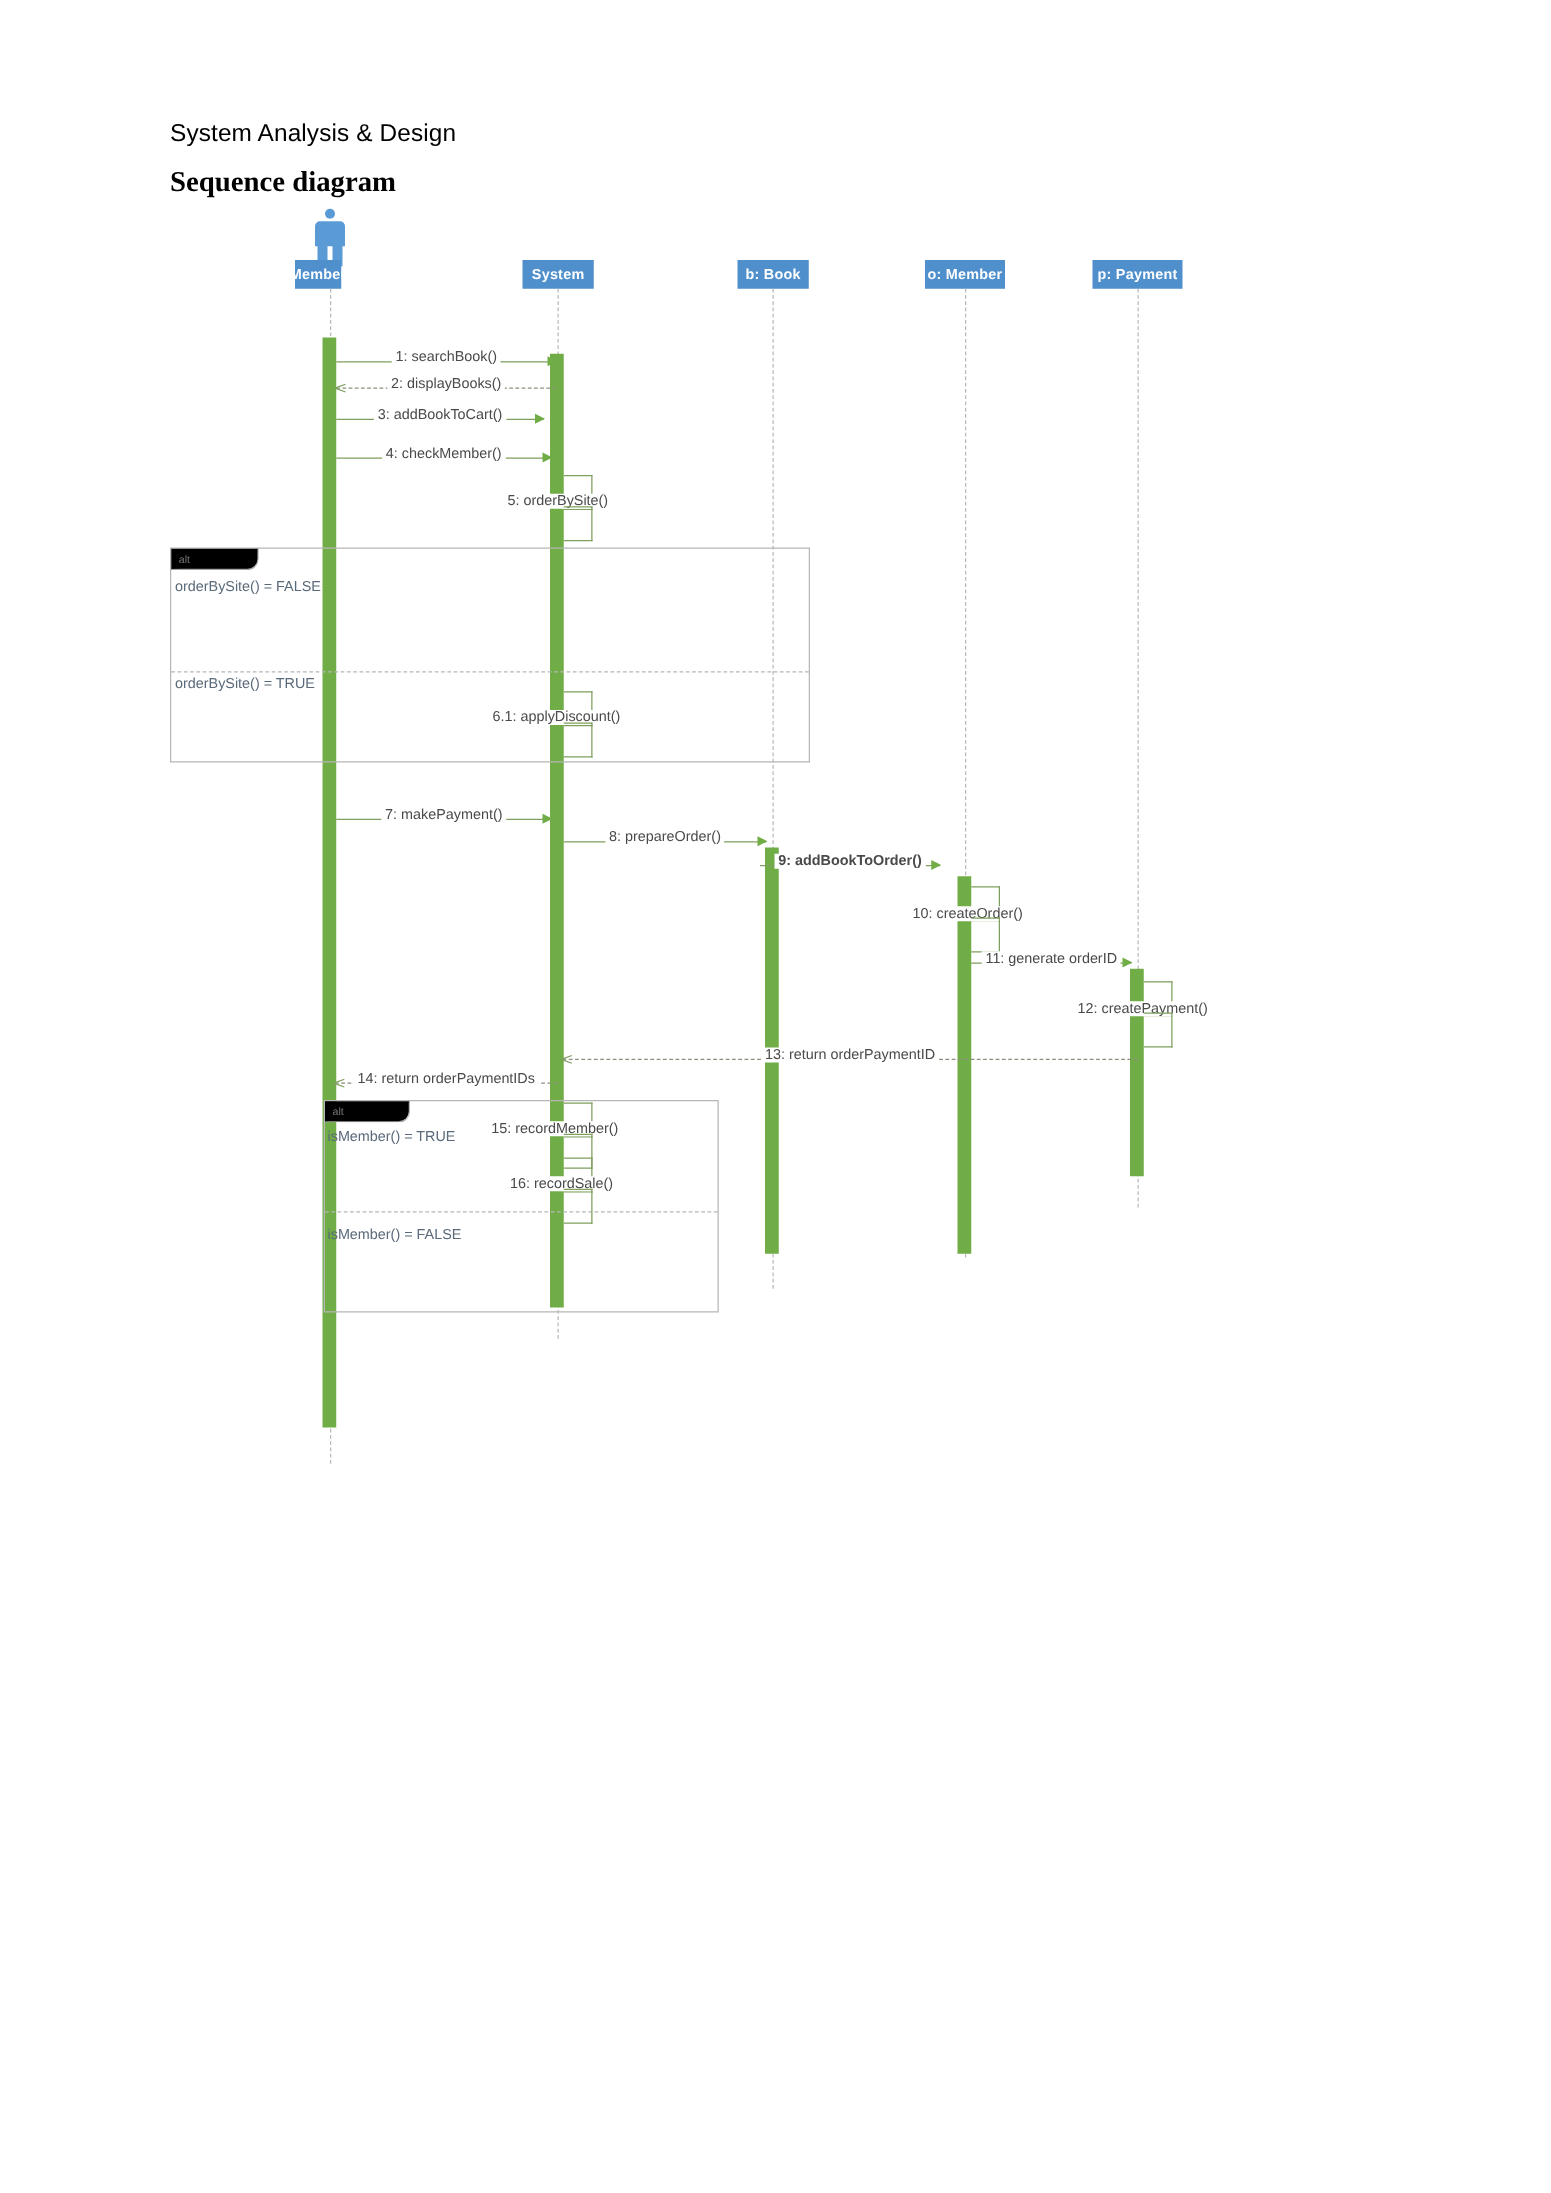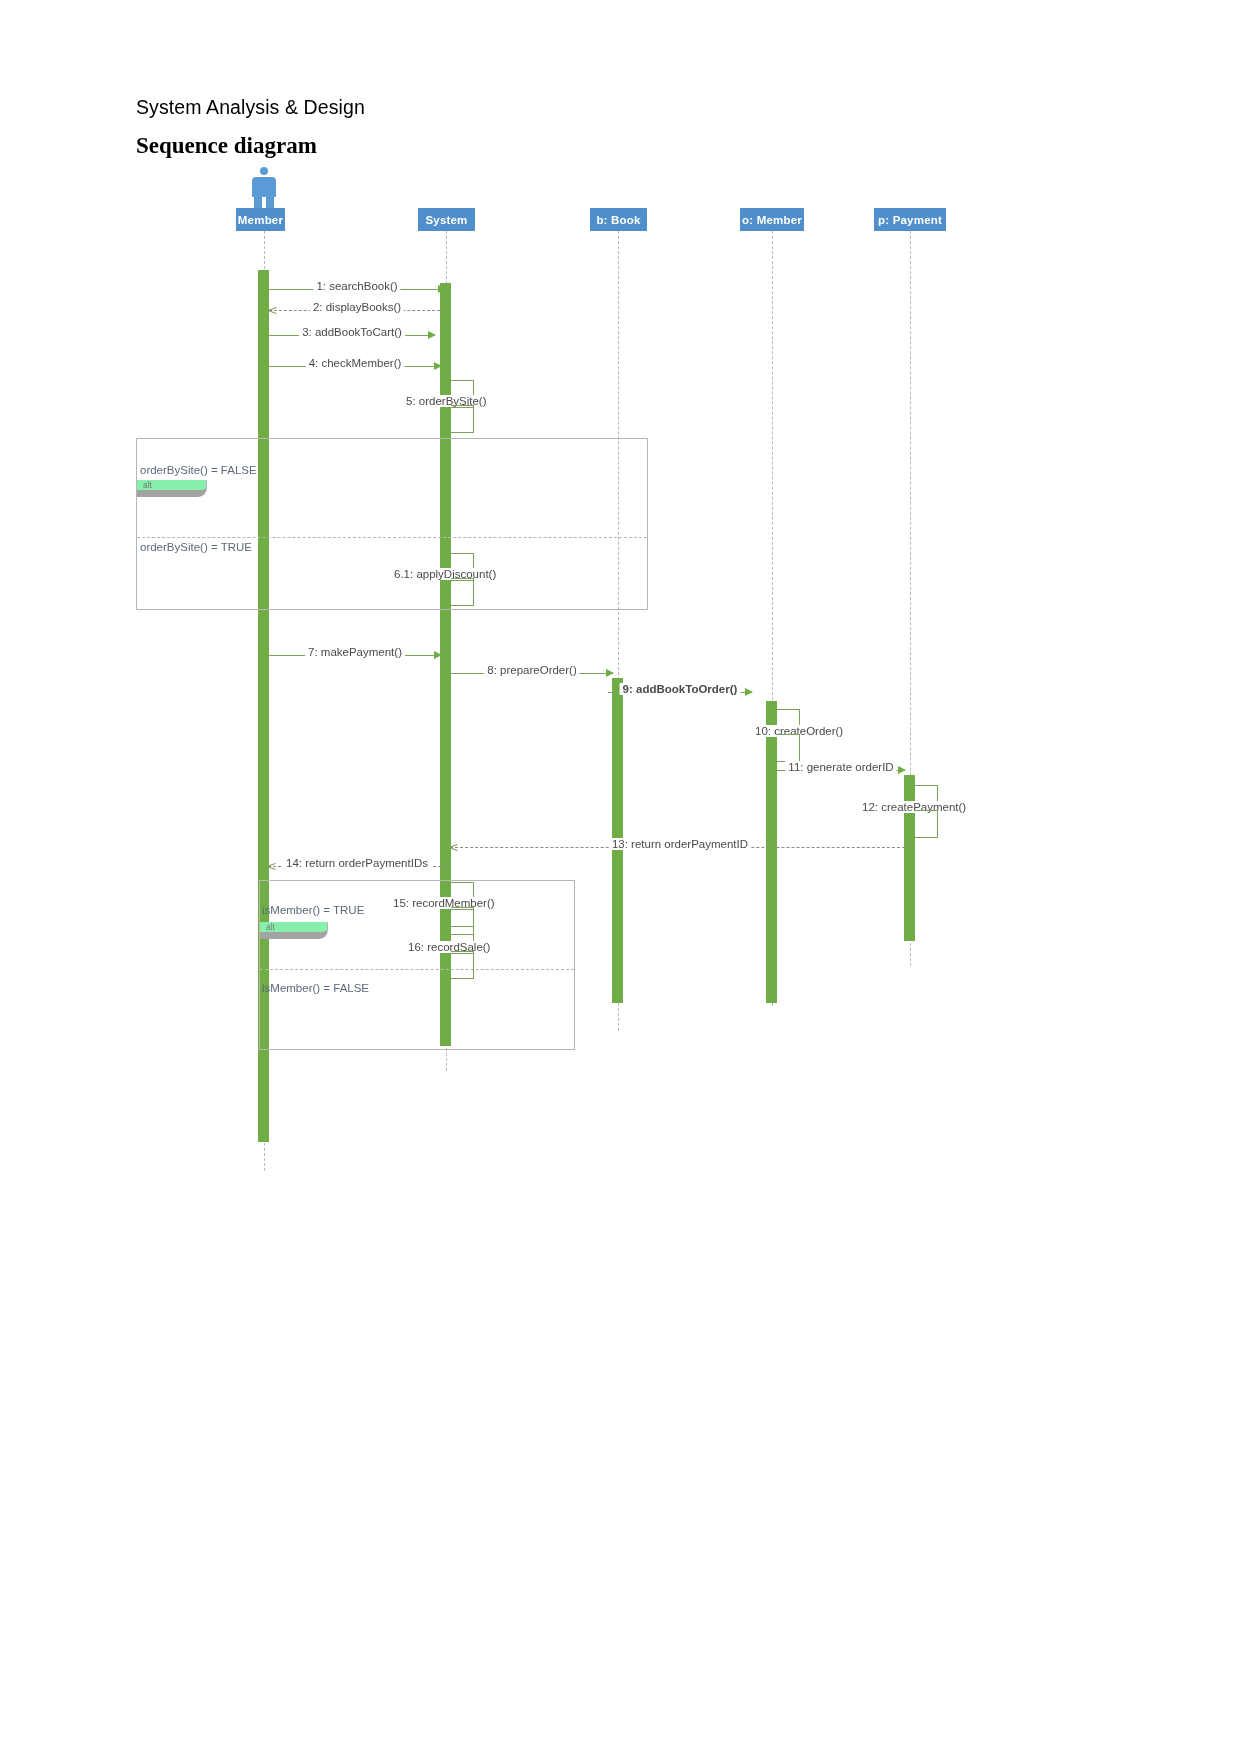--- a/index.html
+++ b/index.html
@@ -222,30 +222,29 @@
     border: 1px solid #b6b6b6;
     background: transparent;
     box-sizing: border-box;
   }
   .fragment-tab {
     position: absolute;
     left: 0;
     top: 0;
     height: 17px;
     border-right: 1px solid #b6b6b6;
-    border-bottom: 7px solid #a3a3a3;
-    background: #86efac;
+    border-bottom: 1px solid #a3a3a3;
+    background: #000000;
     display: flex;
     align-items: center;
     padding-left: 6px;
     font-size: 8.5px;
     color: #777;
     border-bottom-right-radius: 9px;
     box-sizing: border-box;
-    margin-top: 41px;
   }
   .fragment-divider {
     position: absolute;
     left: 0;
     width: 100%;
     height: 0;
     border-top: 1px dashed #b6b6b6;
   }
   .guard {
     position: absolute;
@@ -265,21 +264,21 @@
 
   <div id="diagram">
 
     <div class="actor-figure" style="left:249px; top:167px;">
       <div class="actor-head"></div>
       <div class="actor-body"></div>
       <div class="actor-legL"></div>
       <div class="actor-legR"></div>
     </div>
 
-    <div class="lifeline-head" style="left:236px; top:208px; width:49px;">Member</div>
+    <div class="lifeline-head" style="left:236px; top:208px; width:37px;">Member</div>
     <div class="lifeline-head" style="left:418px; top:208px; width:57px;">System</div>
     <div class="lifeline-head" style="left:590px; top:208px; width:57px;">b: Book</div>
     <div class="lifeline-head" style="left:740px; top:208px; width:64px;">o: Member</div>
     <div class="lifeline-head" style="left:874px; top:208px; width:72px;">p: Payment</div>
 
     <div class="lifeline" style="left:264px; top:231px; height:940px;"></div>
     <div class="lifeline" style="left:446px; top:231px; height:840px;"></div>
     <div class="lifeline" style="left:618px; top:231px; height:800px;"></div>
     <div class="lifeline" style="left:772px; top:231px; height:775px;"></div>
     <div class="lifeline" style="left:910px; top:231px; height:735px;"></div>
@@ -352,21 +351,21 @@
 
     <div class="msg" style="left:608px; top:692px; width:144px;font-weight:bold;">
       <div class="line"></div>
       <div class="arrow right"></div>
       <div class="label">9: addBookToOrder()</div>
     </div>
 
     <div class="selfcall" style="left:777px; top:709px;">
       <div class="tip"></div>
     </div>
-    <div class="selfcall-label" style="left:728px; top:725px;margin-left:25px;">10: createOrder()</div>
+    <div class="selfcall-label" style="left:728px; top:725px;">10: createOrder()</div>
     <div class="selfcall" style="left:777px; top:734px;">
       <div class="tip"></div>
     </div>
 
     <div class="msg" style="left:777px; top:770px; width:128px;">
       <div class="line"></div>
       <div class="arrow right"></div>
       <div class="label">11: generate orderID</div>
     </div>
 

